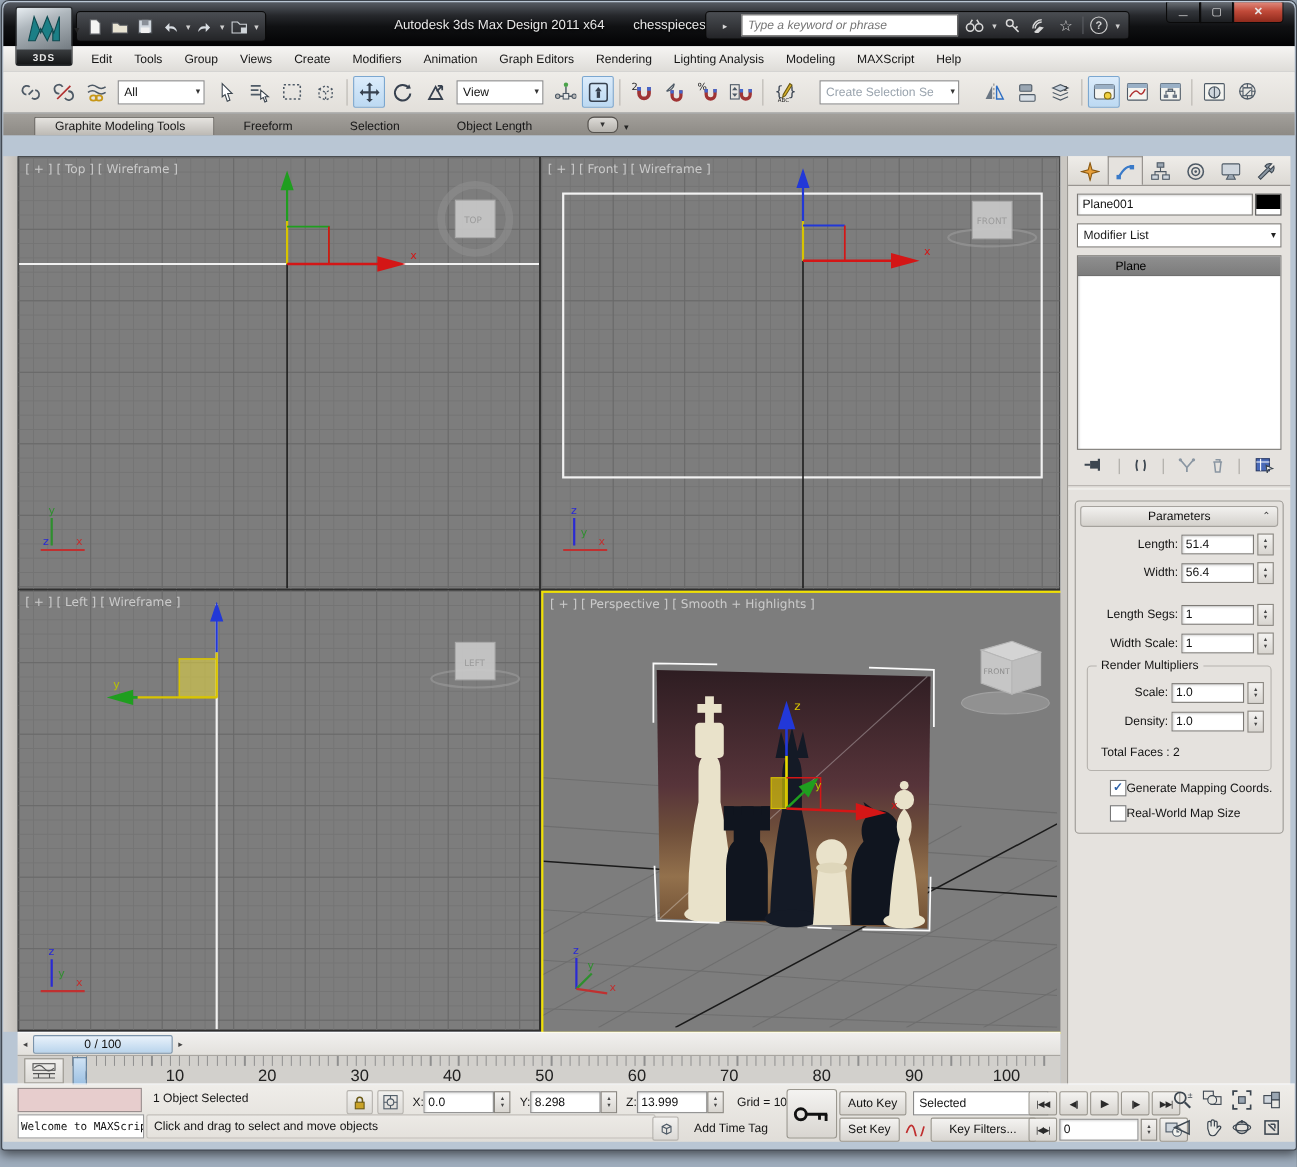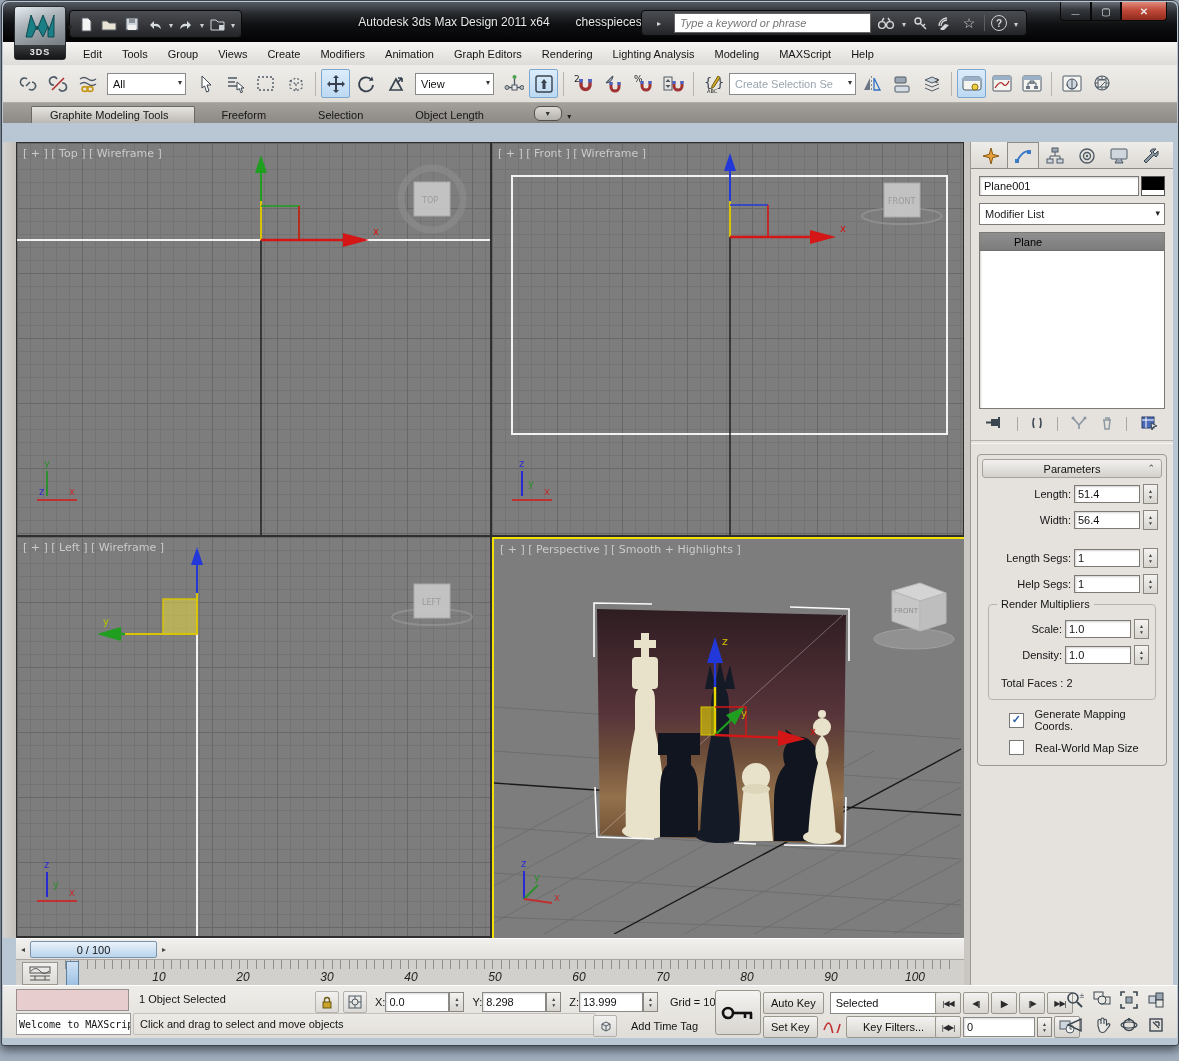--- a/index.html
+++ b/index.html
@@ -77,33 +77,33 @@
   .roll-head{height:17px;background:linear-gradient(#f2f1ef,#d4d1cc);border:1px solid #a5a29d;border-radius:3px;display:flex;align-items:center;justify-content:center;position:relative;font-weight:normal;color:#111;}
   .roll-head::after{content:"⌃";position:absolute;right:6px;top:3px;font-size:9px;color:#444;}
   .prow{display:flex;align-items:center;justify-content:flex-end;margin-top:6px;gap:3px;padding-right:4px;}
   .prow .plab{color:#141414;}
   .pfield{width:58px;height:16px;background:#fff;border:1px solid #7d7a76;box-shadow:inset 1px 1px 2px rgba(0,0,0,.18);display:flex;align-items:center;padding:0 3px;color:#111;}
   .spin{width:13px;height:18px;border:1px solid #8a8781;background:linear-gradient(#f4f3f1,#d8d5d0);display:flex;flex-direction:column;align-items:center;justify-content:center;color:#444;}
   .spin::before{content:"▲";font-size:5px;line-height:6px;}
   .spin::after{content:"▼";font-size:5px;line-height:6px;}
   .group{border:1px solid #b5b2ad;border-radius:4px;margin:10px 6px 0 6px;padding:2px 2px 8px 2px;position:relative;}
   .group-title{position:absolute;top:-7px;left:8px;background:#e5e2de;padding:0 4px;color:#141414;}
-  .cbrow{display:flex;align-items:center;gap:11px;margin:8px 0 0 12px;color:#141414;padding-left:15px;}
+  .cbrow{display:flex;align-items:center;gap:0;margin:8px 0 0 12px;color:#141414;padding-left:15px;}
   .cb{width:13px;height:13px;background:#fff;border:1px solid #777;display:flex;align-items:center;justify-content:center;}
   .cb.checked::after{content:"✓";color:#2d61a8;font-size:11px;font-weight:bold;margin-top:-2px;}
   
   .timeslider{position:absolute;left:14px;top:937px;width:948px;height:21px;background:linear-gradient(#f1f0ee,#e2e0dc);border-top:1px solid #fff;display:flex;align-items:center;}
   .ts-arrow{width:14px;height:15px;display:flex;align-items:center;justify-content:center;color:#444;font-size:8px;}
   .ts-handle{width:125px;height:15px;border:1px solid #7a93ab;border-radius:2px;background:linear-gradient(#e9f2fb,#b9d4ec);display:flex;align-items:center;justify-content:center;color:#111;}
   .trackbar{position:absolute;left:14px;top:958px;width:948px;height:26px;background:#d2d0cc;border-top:1px solid #a9a6a1;}
   .tb-btn{position:absolute;left:6px;top:2px;width:34px;height:21px;background:linear-gradient(#f0efed,#dcdad6);border:1px solid #9a978f;display:flex;flex-direction:column;align-items:center;justify-content:center;color:#333;}
   .ruler{position:absolute;left:48px;top:0;width:892px;height:26px;
      background-image:repeating-linear-gradient(90deg,#8f8f8f 0 1px,transparent 1px 8.45px);
      background-size:100% 9px;background-repeat:repeat-x;background-position:6px 0;}
-  .ruler-num{position:absolute;top:10px;width:30px;text-align:center;color:#222;font-size:12px;font-style:italic;}
+  .ruler-num{position:absolute;top:10px;width:30px;text-align:center;color:#222;font-size:15px;}
   .tb-cursor{position:absolute;left:50px;top:1px;width:11px;height:24px;background:linear-gradient(#cfe2f4,#9cc0e2);border:1px solid #5f7f9e;}
   
   .statusbar{position:absolute;left:1px;top:984px;right:1px;height:52px;background:linear-gradient(#efede9,#e0ddd8);border-top:1px solid #fff;}
   .srow{position:absolute;left:0;right:0;height:26px;display:flex;align-items:center;}
   .listener-pink{position:absolute;left:13px;top:3px;width:111px;height:20px;background:#e7cdcd;border:1px solid #9a8f8f;}
   .listener-white{position:absolute;left:13px;top:27px;width:111px;height:20px;background:#fff;border:1px solid #9a9a9a;overflow:hidden;white-space:nowrap;font-family:"DejaVu Sans Mono",monospace;font-size:10px;display:flex;align-items:center;padding-left:2px;color:#111;}
   .sel-status{position:absolute;left:130px;top:3px;width:180px;height:20px;display:flex;align-items:center;padding-left:6px;color:#141414;}
   .prompt{position:absolute;left:130px;top:27px;width:455px;height:20px;border:1px solid #c3c0bb;border-radius:2px;display:flex;align-items:center;padding-left:6px;color:#141414;background:linear-gradient(#eceae6,#e4e1dc);}
   .sicon{width:22px;height:20px;display:flex;align-items:center;justify-content:center;border:1px solid #b5b2ad;border-radius:2px;background:linear-gradient(#f2f1ef,#dcdad6);color:#333;}
   .xyz-lab{color:#141414;margin-left:8px;}
@@ -336,21 +336,21 @@
       </span>
     <span class="tsep"></span>
     <span class="ticon">
         <svg width="22" height="22">
           <text x="1" y="14" font-size="13" fill="#37414f">{</text>
           <text x="13" y="14" font-size="13" fill="#37414f">}</text>
           <path d="M9 13 L15 3 L17 4.5 L11 14 L8.5 15.5 Z" fill="#d8b028" stroke="#6b5a14"></path>
           <text x="4" y="20" font-size="5" fill="#222">ABC</text>
         </svg>
       </span>
-    <div class="dd ghost" style="width:120px;margin:0 0;">
+    <div class="dd ghost" style="width:120px;margin:0 16px;">
         <span class="ddtxt">Create Selection Se</span>
       </div>
     <span class="ticon">
         <svg width="20" height="20">
           <path d="M8 4 L8 16 L2 16 Z" fill="#6a7684"></path>
           <path d="M12 4 L12 16 L18 16 Z" fill="none" stroke="#2f6fc4" stroke-width="1.3"></path>
           <path d="M9.5 2 v16" stroke="#888" stroke-dasharray="2 2"></path>
         </svg>
       </span>
     <span class="ticon">
@@ -682,21 +682,21 @@
         <span class="plab">Width:</span>
         <span class="pfield">56.4</span>
         <span class="spin"></span>
       </div>
       <div class="prow" style="margin-top:18px;">
         <span class="plab">Length Segs:</span>
         <span class="pfield">1</span>
         <span class="spin"></span>
       </div>
       <div class="prow">
-        <span class="plab">Help Segs:</span>
+        <span class="plab">Width Scale:</span>
         <span class="pfield">1</span>
         <span class="spin"></span>
       </div>
       <div class="group">
         <span class="group-title">Render Multipliers</span>
         <div class="prow" style="margin-top:12px;">
           <span class="plab">Scale:</span>
           <span class="pfield">1.0</span>
           <span class="spin"></span>
         </div>

